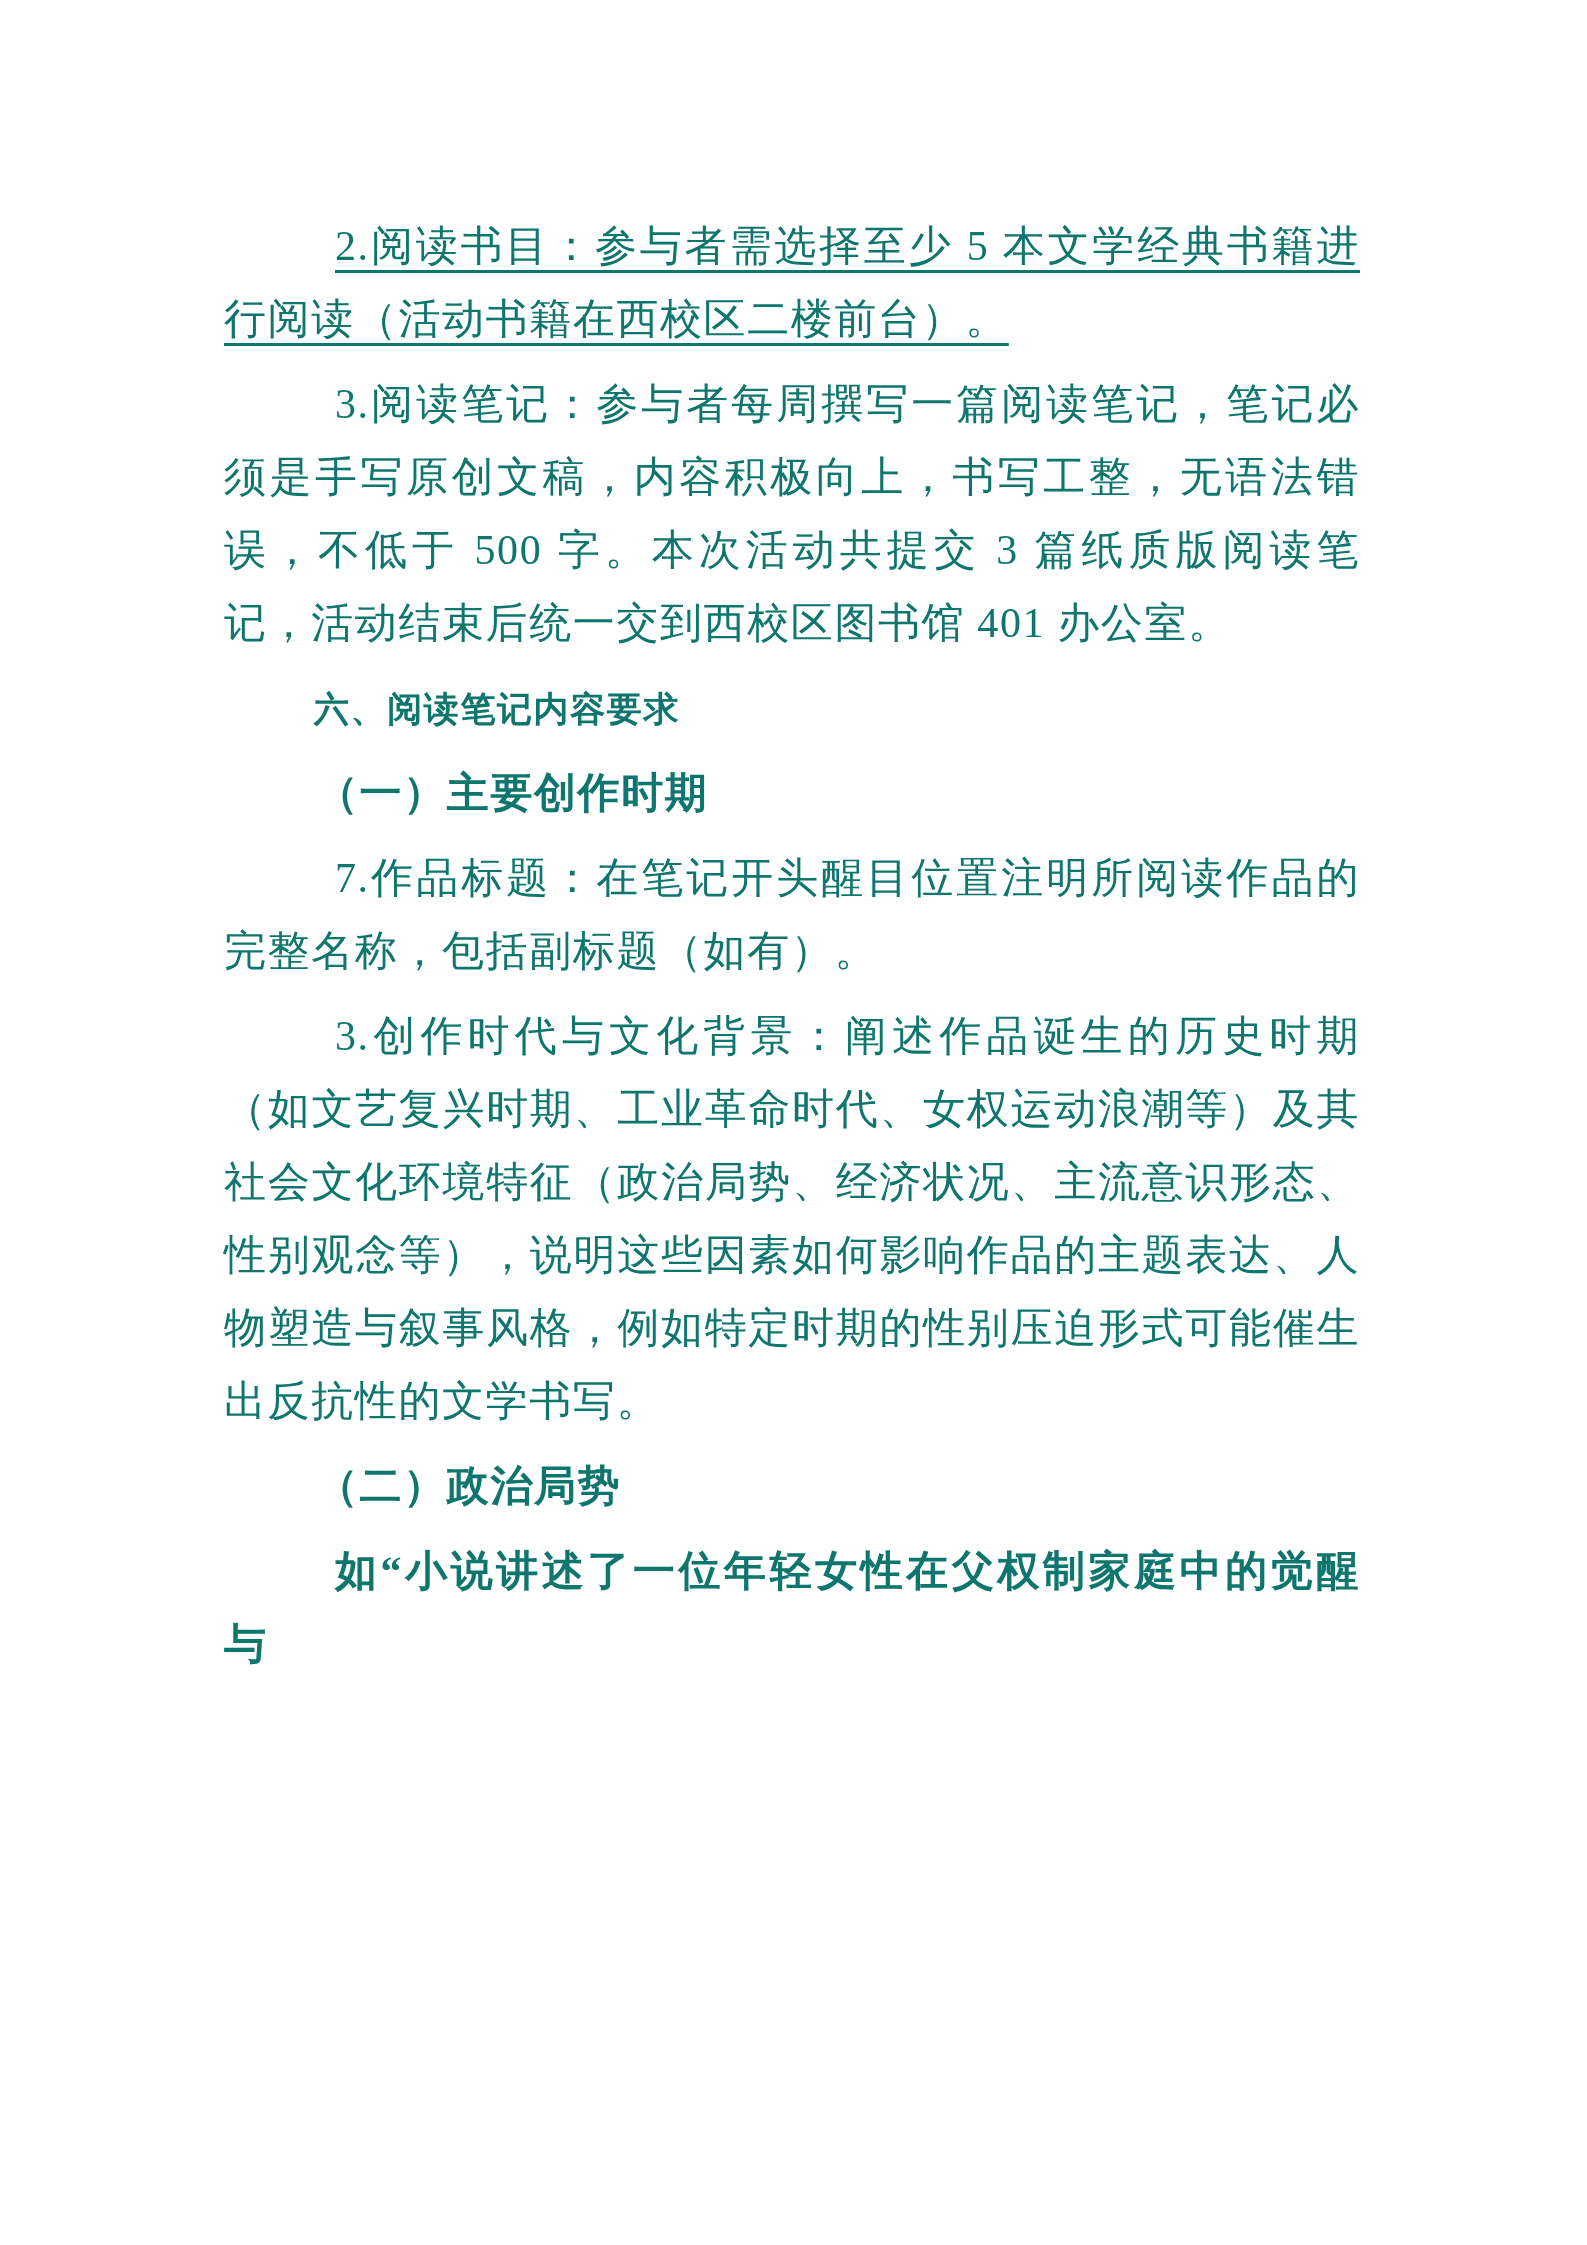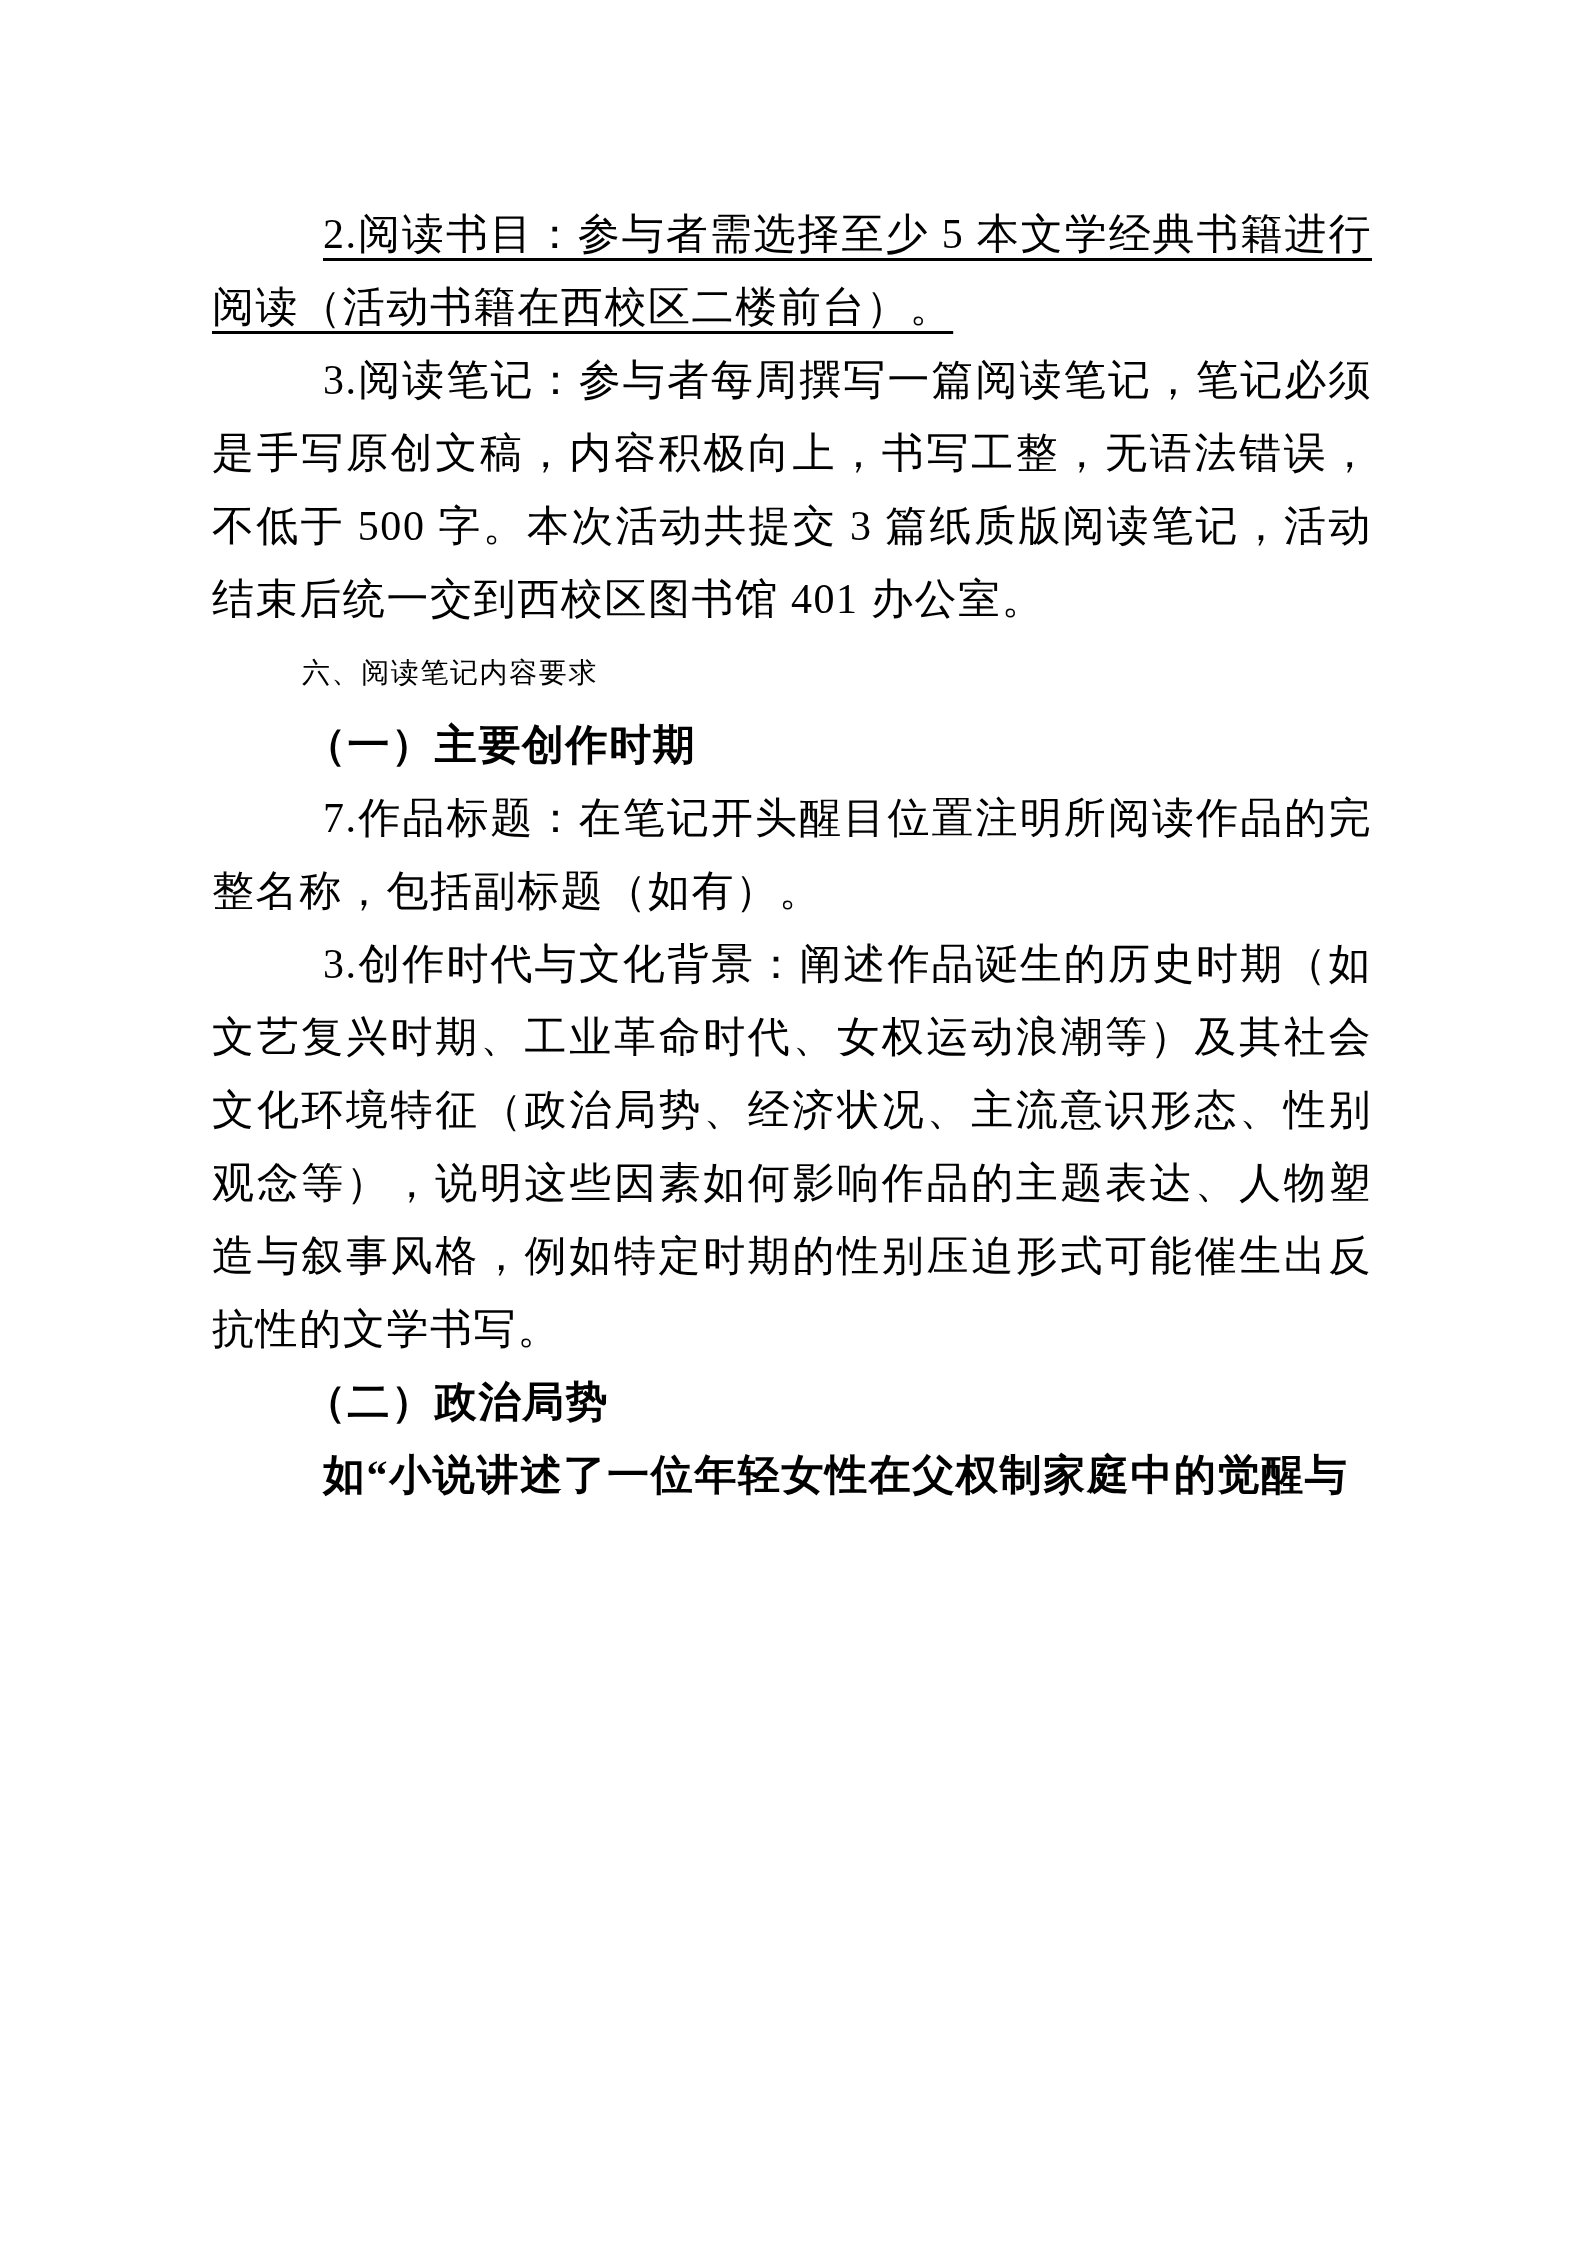--- a/index.html
+++ b/index.html
@@ -12,42 +12,42 @@
     overflow:hidden;
   }
   .doc-body{
     position:absolute;
     left:212px;
     top:198px;
     width:1160px;
     color:#000;
   }
   .para, .hd-sans, .hd-serif{
-    margin:0;
+    margin:12px;
     font-size:42px;
     line-height:73px;
     letter-spacing:1.6px;
     text-align:justify;
-    color:#000000;
+    color:#0f766e;
   }
   .para{
     font-family:"Liberation Serif","DejaVu Serif",serif;
     font-weight:normal;
     text-indent:111px;
   }
   .para.u{
     text-decoration:underline;
     text-decoration-thickness:3px;
     text-underline-offset:10px;
   }
   .hd-sans{
     font-family:"Liberation Sans","DejaVu Sans",sans-serif;
-    font-weight:normal;
+    font-weight:bold;
     text-indent:90px;
-    font-size:28px;
+    font-size:35px;
   }
   .hd-serif{
     font-family:"Liberation Serif","DejaVu Serif",serif;
     font-weight:bold;
     text-indent:92px;
   }
   .para.example{
     font-weight:bold;
   }
 </style>

